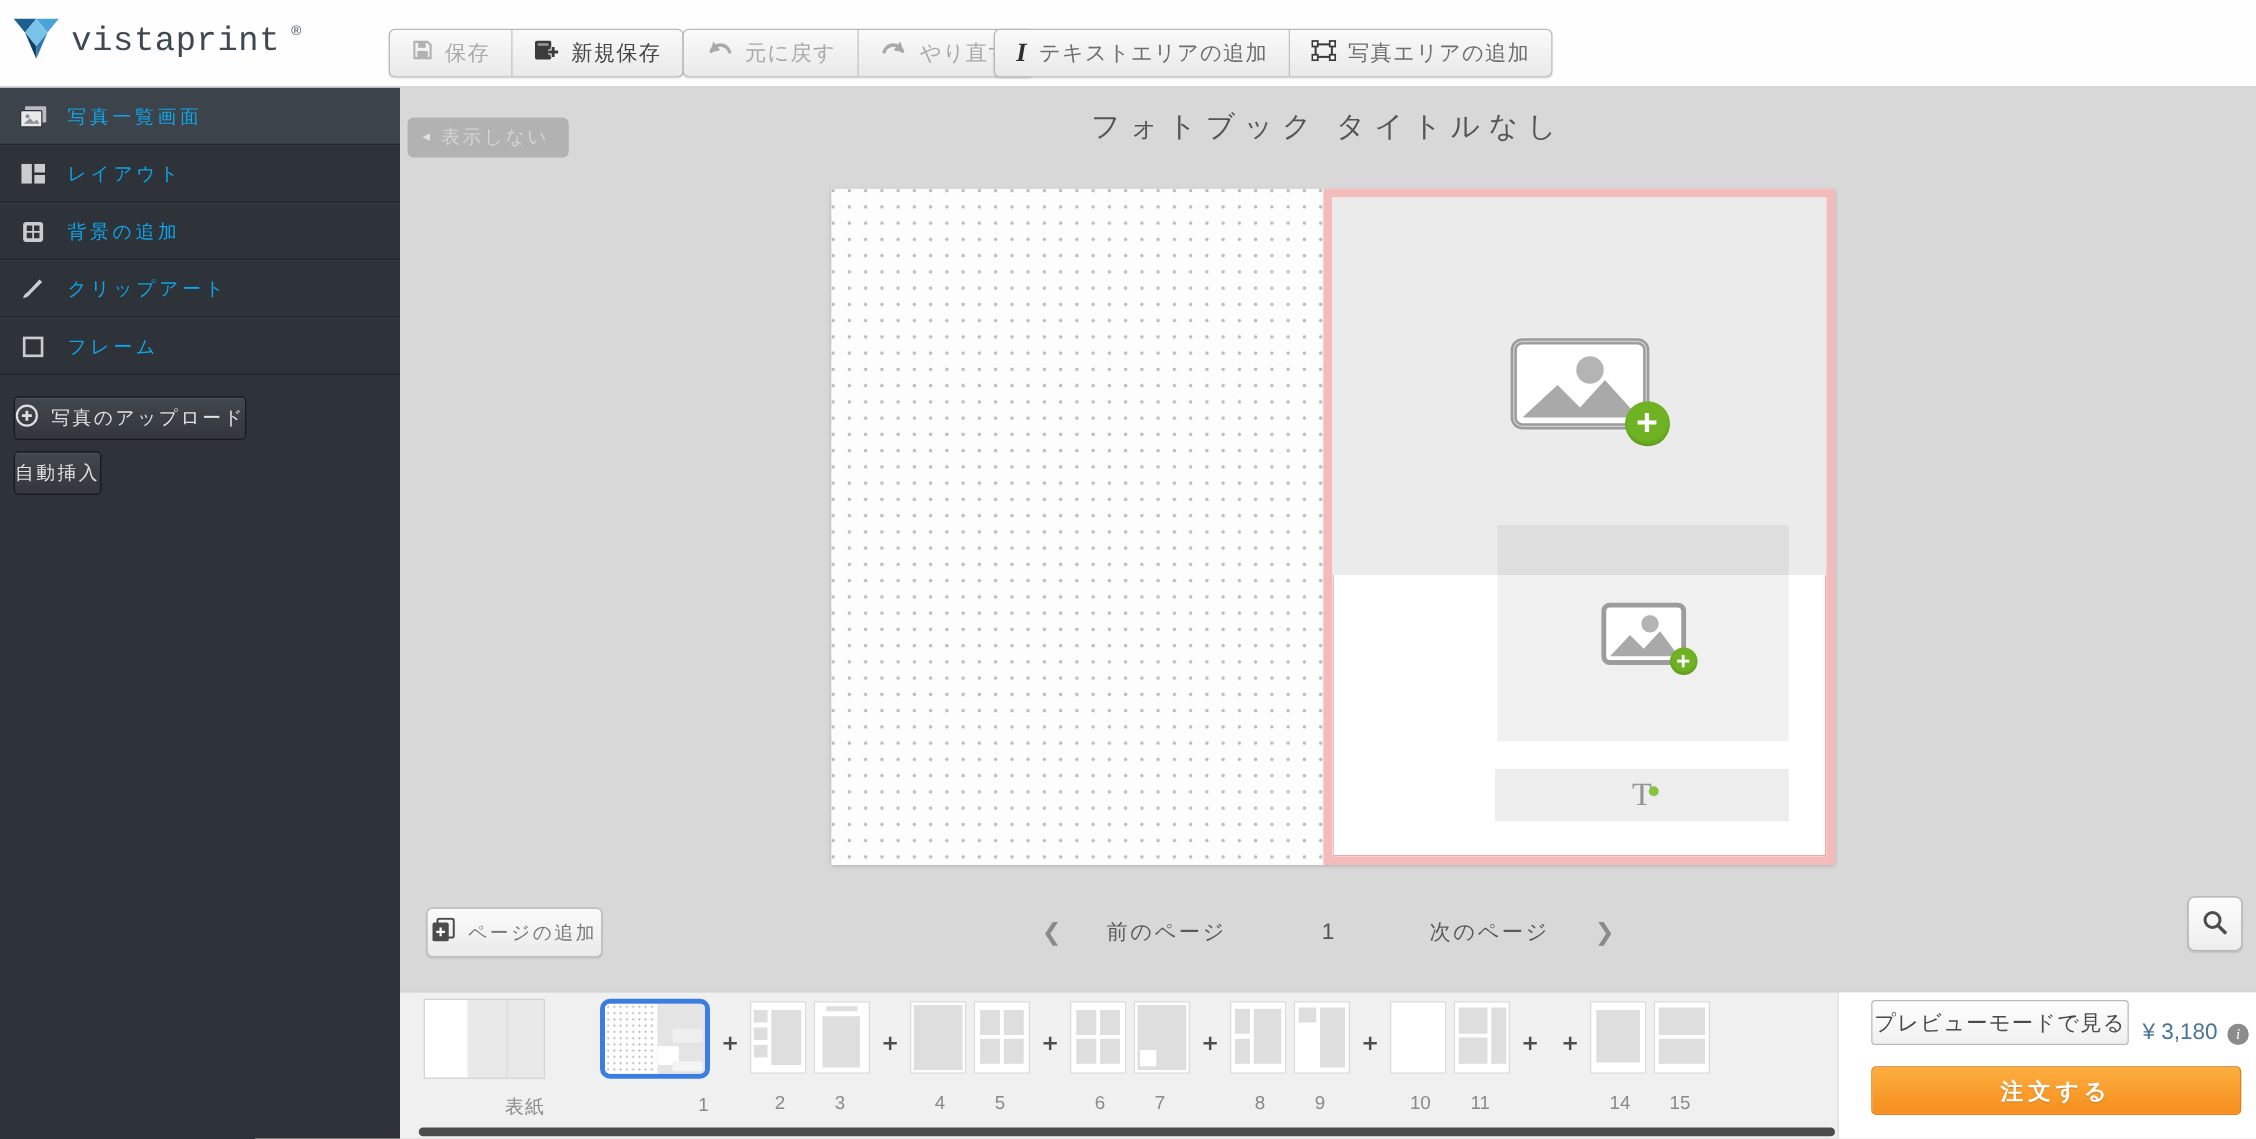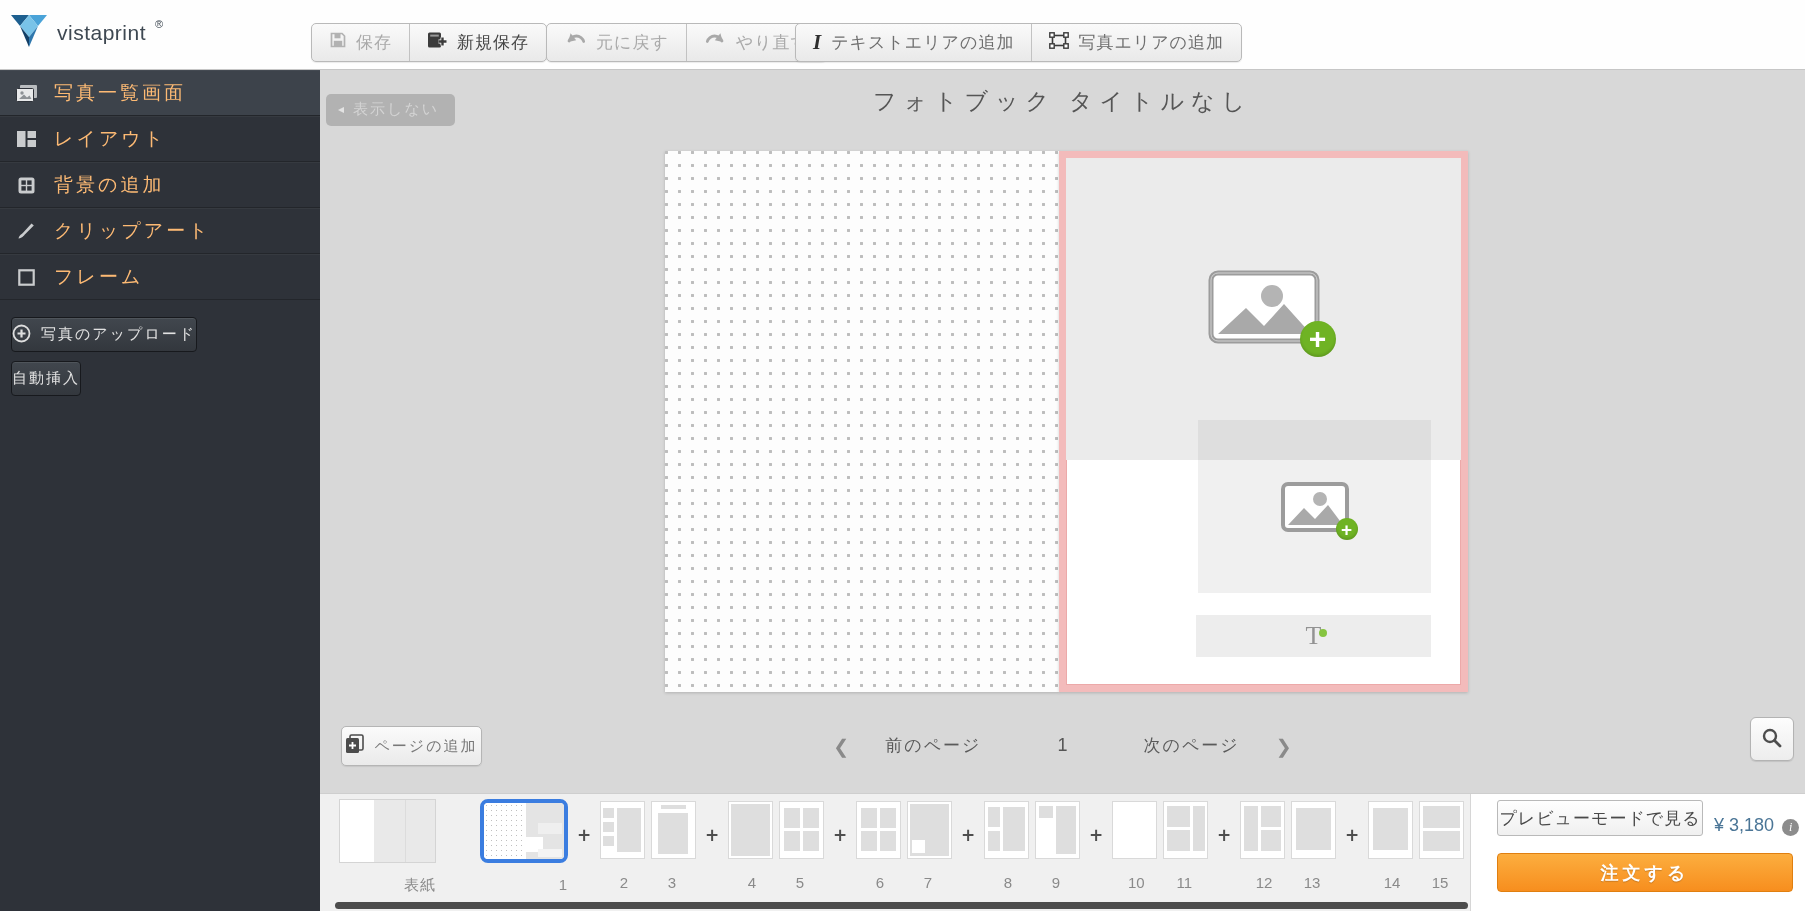--- a/index.html
+++ b/index.html
@@ -3,37 +3,37 @@
 <meta charset="utf-8">
 <style>
   * { box-sizing: border-box; margin: 0; padding: 0; }
   html,body { width:1805px; height:911px; overflow:hidden; }
   body { font-family:"Liberation Serif","DejaVu Serif",serif; background:#d8d8d8; }
   #app { position:relative; width:1805px; height:911px; }
 
   
   .header { position:absolute; top:0; left:0; right:0; height:70px; background:#fefefe; border-bottom:1px solid #c6c6c6; z-index:5; }
   .logo { position:absolute; left:10px; top:13px; display:flex; align-items:center; gap:9px; }
-  .logo-text { font-family:Liberation Sans, sans-serif; font-size:21px; color:#3e4852; letter-spacing:.5px; }
+  .logo-text { font-family:Liberation Mono, monospace; font-size:27px; color:#3e4852; letter-spacing:.5px; }
   .logo-reg { font-size:11px; color:#3e4852; vertical-align:super; position:relative; top:-9px; font-family:"Liberation Sans","DejaVu Sans",sans-serif;}
   .btn-group { position:absolute; top:23px; display:flex; border:1px solid #b9b9b9; border-radius:5px; background:linear-gradient(#fafafa,#e9e9e9); box-shadow:0 1px 1px rgba(0,0,0,.08); overflow:hidden; height:39px; }
   .tb-btn { display:flex; align-items:center; gap:9px; padding:0 17px; font-size:17px; color:#454545; cursor:pointer; background:transparent; border:none; font-family:inherit; letter-spacing:1px; white-space:nowrap; }
   .tb-btn + .tb-btn { border-left:1px solid #c2c2c2; }
   .tb-btn.disabled { color:#a9a9a9; cursor:default; }
   .tb-btn.soft { color:#6e6e6e; }
   .g1 { left:311px; } .g2 { left:546px; } .g3 { left:795px; }
   .icon-i { font-style:italic; font-weight:bold; font-size:21px; color:#2e2e2e; font-family:"Liberation Serif",serif; line-height:1; }
 
   
   .sidebar { position:absolute; left:0; top:70px; bottom:0; width:320px; background:#2e3239; z-index:4; }
   .side-item { height:46px; display:flex; align-items:center; gap:16px; padding-left:14px; border-bottom:1px solid #23262b; border-top:1px solid rgba(255,255,255,.04); cursor:pointer; }
-  .side-item .lbl { color:#fdba74; font-size:19px; letter-spacing:3px; }
+  .side-item .lbl { color:#0ea5e9; font-size:15px; letter-spacing:3px; }
   .side-item.active { background:#3d434b; }
   .side-icon { width:24px; display:flex; justify-content:center; }
-  .side-btn { display:flex; align-items:center; justify-content:center; gap:10px; margin:9px 11px 0 11px; height:35px; background:linear-gradient(#41474e,#33373d); border:1px solid #17191d; border-radius:4px; color:#e2e2e2; font-size:15px; letter-spacing:2px; cursor:pointer; box-shadow:inset 0 1px 0 rgba(255,255,255,.08); font-family:Liberation Sans, sans-serif; }
+  .side-btn { display:flex; align-items:center; justify-content:center; gap:10px; margin:9px 11px 0 11px; height:35px; background:linear-gradient(#41474e,#33373d); border:1px solid #17191d; border-radius:4px; color:#e2e2e2; font-size:15px; letter-spacing:2px; cursor:pointer; box-shadow:inset 0 1px 0 rgba(255,255,255,.08); font-family:Liberation Serif, serif; }
   .side-btn:first-of-type { margin-top:17px; }
 
   
   .canvas { position:absolute; left:320px; top:70px; right:0; height:723px; background:#d8d8d8; }
   .hide-tab { position:absolute; left:6px; top:24px; background:#b2b2b2; border-radius:5px; padding:6px 16px 7px 12px; color:#d4d4d4; font-size:15px; letter-spacing:2px; display:flex; align-items:center; gap:7px; cursor:pointer; }
   .hide-tab .arr { font-size:12px; color:#e3e3e3; }
   .canvas-title { position:absolute; top:16px; left:0; right:0; text-align:center; font-size:23px; color:#555; letter-spacing:7px; }
 
   .spread { position:absolute; left:345px; top:81px; width:803px; height:541px; display:flex; }
   .page-left { width:394px; height:541px; background:#fdfdfd; box-shadow:0 1px 3px rgba(0,0,0,.18);
@@ -427,36 +427,20 @@
               </div>
           </div>
           <div class="label-pair">
             <span>10</span>
             <span>11</span>
           </div>
         </div>
 
         <span class="thumb-plus">+</span>
 
-        <div class="thumb-wrap">
-          <div class="thumb-spread">
-            <div class="mp">
-                <div class="blk" style="left:3px;top:4px;width:14px;height:45px;"></div>
-                <div class="blk" style="left:20px;top:4px;width:20px;height:21px;"></div>
-                <div class="blk" style="left:20px;top:28px;width:20px;height:21px;"></div>
-              </div>
-            <div class="mp">
-                <div class="blk" style="left:4px;top:6px;width:35px;height:42px;"></div>
-              </div>
-          </div>
-          <div class="label-pair">
-            <span>12</span>
-            <span>13</span>
-          </div>
-        </div>
 
         <span class="thumb-plus">+</span>
 
         <div class="thumb-wrap">
           <div class="thumb-spread">
             <div class="mp">
                 <div class="blk" style="left:4px;top:6px;width:35px;height:42px;"></div>
               </div>
             <div class="mp">
                 <div class="blk" style="left:3px;top:4px;width:37px;height:22px;"></div>

